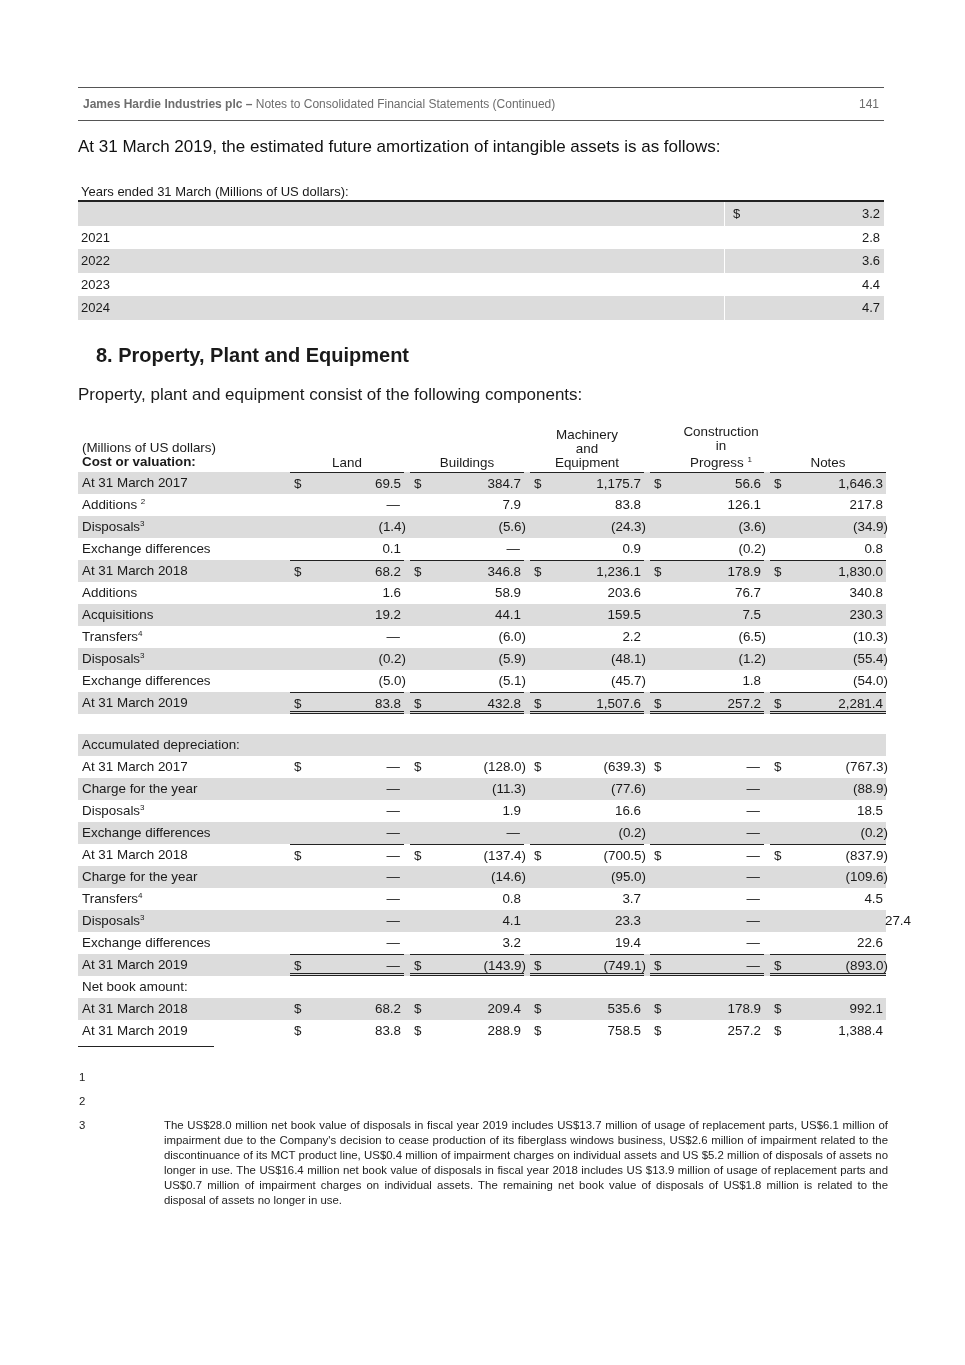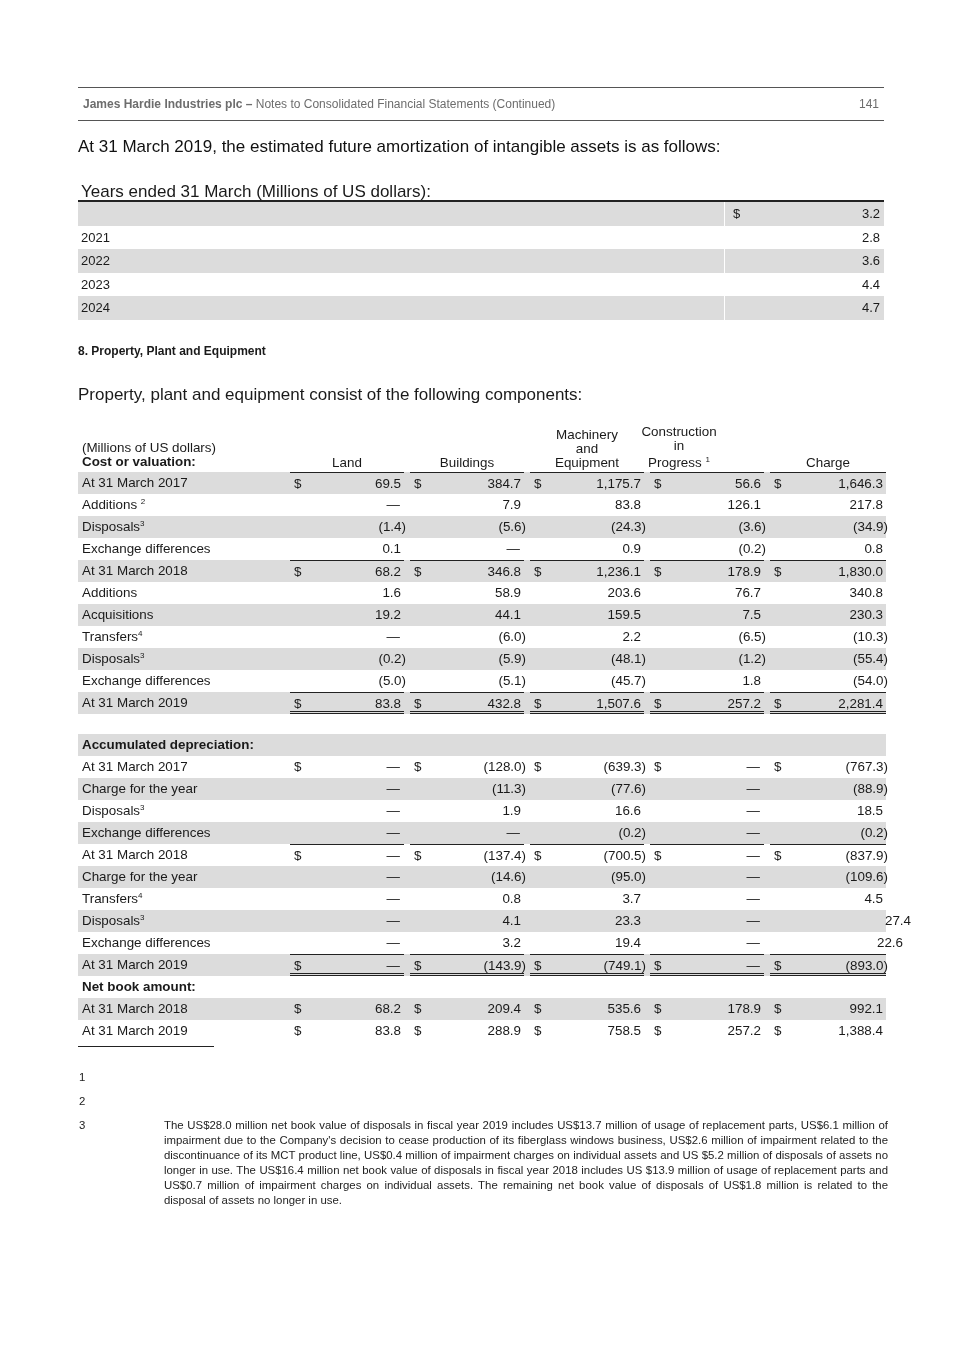--- a/index.html
+++ b/index.html
@@ -18,54 +18,54 @@
   }
   .running-header .company { font-weight: bold; }
 
   .intro {
     position: absolute; top: 137px; left: 0; font-size: 17px; color: #111;
   }
 
   
   .amort { position: absolute; top: 182px; left: 0; width: 806px; }
   .amort .caption {
-    font-size: 17px; height: 20px; line-height: 20px; padding-left: 3px;
+    font-size: 13px; height: 20px; line-height: 20px; padding-left: 3px;
     border-bottom: 2px solid #222;
   }
   .amort .row {
     height: 23.5px; display: flex; align-items: center; font-size: 13px; position: relative;
   }
   .amort .row.shade { background: #dcdcdc; }
   .amort .row .yr { padding-left: 3px; width: 640px; }
   .amort .row .cur { position: absolute; left: 655px; }
   .amort .row .val { position: absolute; right: 4px; }
   .amort .row .vsep { position: absolute; left: 646px; top: 0; bottom: 0; width: 1px; background: #fff; }
 
   .sec-title {
-    position: absolute; top: 344px; left: 0; font-size: 12px; font-weight: bold; text-align: right;
+    position: absolute; top: 344px; left: 18px; font-size: 20px; font-weight: bold; text-align: right;
   }
   .sec-intro {
     position: absolute; top: 385px; left: 0; font-size: 17px;
   }
 
   
   .ppe { position: absolute; top: 424px; left: 0; width: 808px; font-size: 13.4px; }
   .ppe .hdr { position: relative; height: 48px; }
   .ppe .hdr .units { position: absolute; left: 4px; top: 16px; }
   .ppe .hdr .cost { position: absolute; left: 4px; top: 30px; font-weight: bold; }
   .ppe .hdr .colh {
     position: absolute; bottom: 2px; text-align: center; line-height: 14px;
   }
   .ppe .hdr .colh sup { font-size: 8px; }
 
   .ppe .row { position: relative; height: 22px; }
   .ppe .row.shade { background: #dcdcdc; }
   .ppe .row.gap { height: 20px; }
   .ppe .row .lbl { position: absolute; left: 4px; top: 3px; white-space: nowrap; }
-  .ppe .row .lbl.bold { font-weight: bold; }
+  .ppe .row .lbl.bold { font-weight: normal; }
   .ppe .row .lbl sup { font-size: 8px; }
   .ppe .cell { position: absolute; top: 0; height: 100%; }
   .ppe .cell .cur { position: absolute; left: 4px; top: 3px; }
   .ppe .cell .val { position: absolute; right: 3px; top: 3px; }
   .ppe .cell .val.paren { right: -2px; }
   .ppe .cell .val.dash { right: 4px; }
   .ppe .cell.topline { border-top: 1.5px solid #222; }
   .ppe .cell.botline2 { border-bottom: 3px double #222; }
 
   .fn-rule {
@@ -130,27 +130,27 @@
           <div>Land</div>
         </div>
         <div class="colh" style="left: 332px; width: 114px;">
           <div>Buildings</div>
         </div>
         <div class="colh" style="left: 452px; width: 114px;">
           <div>Machinery</div>
           <div>and</div>
           <div>Equipment</div>
         </div>
-        <div class="colh" style="left: 544px; width: 114px;">
+        <div class="colh" style="left: 586px; width: 114px;">
           <div>Construction</div>
           <div>in</div>
           <div><div style="display: inline;">Progress</div> <sup>1</sup></div>
         </div>
         <div class="colh" style="left: 692px; width: 116px;">
-          <div>Charge</div>
+          <div>Notes</div>
         </div>
       </div>
     <div id="ppe-rows">
         <div class="row shade">
           <span class="lbl"><span>At 31 March 2017</span></span>
           <div class="cell topline" style="left:212px;width:114px">
             <span class="cur">$</span>
             <span class="val">69.5</span>
           </div>
           <div class="cell topline" style="left:332px;width:114px">
@@ -525,21 +525,21 @@
           </div>
           <div class="cell" style="left:332px;width:114px">
             <span class="val">3.2</span>
           </div>
           <div class="cell" style="left:452px;width:114px">
             <span class="val">19.4</span>
           </div>
           <div class="cell" style="left:572px;width:114px">
             <span class="val dash">—</span>
           </div>
-          <div class="cell" style="left:712px;width:116px">
+          <div class="cell" style="left:692px;width:116px">
             <span class="val">22.6</span>
           </div>
         </div>
         <div class="row shade">
           <span class="lbl"><span>At 31 March 2019</span></span>
           <div class="cell topline botline2" style="left:212px;width:114px">
             <span class="cur">$</span>
             <span class="val dash">—</span>
           </div>
           <div class="cell topline botline2" style="left:332px;width:114px">

